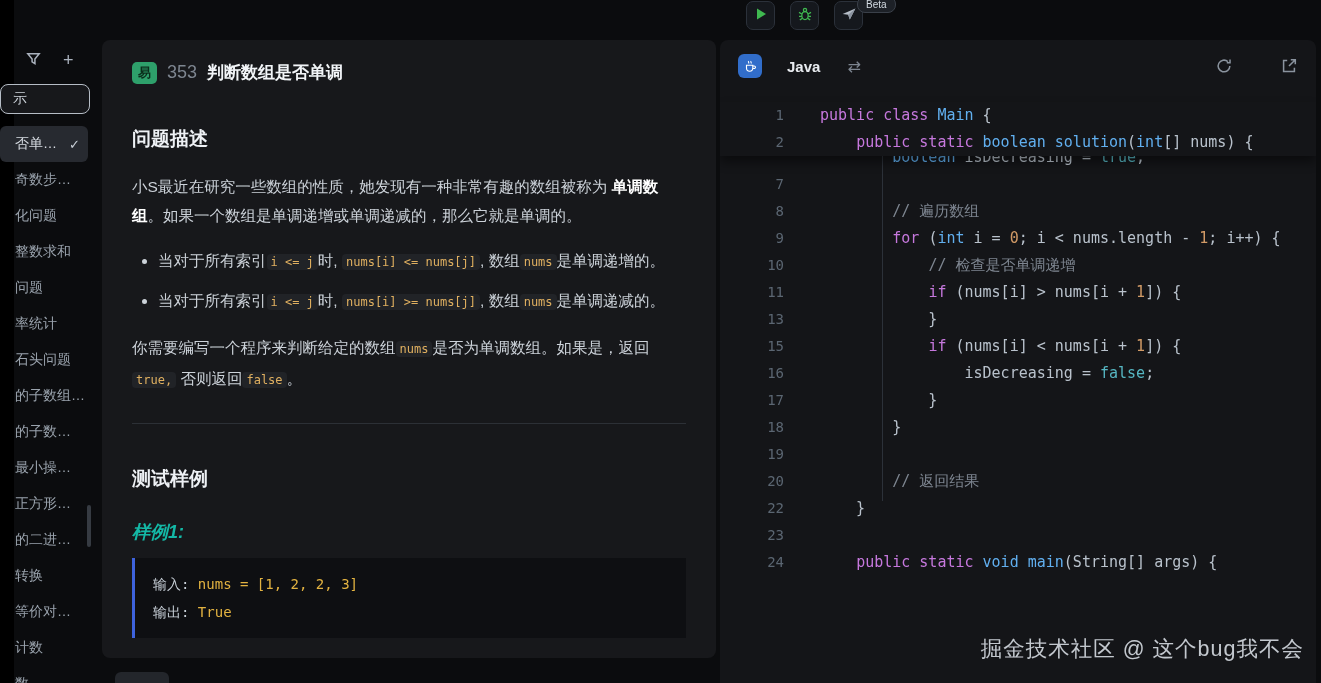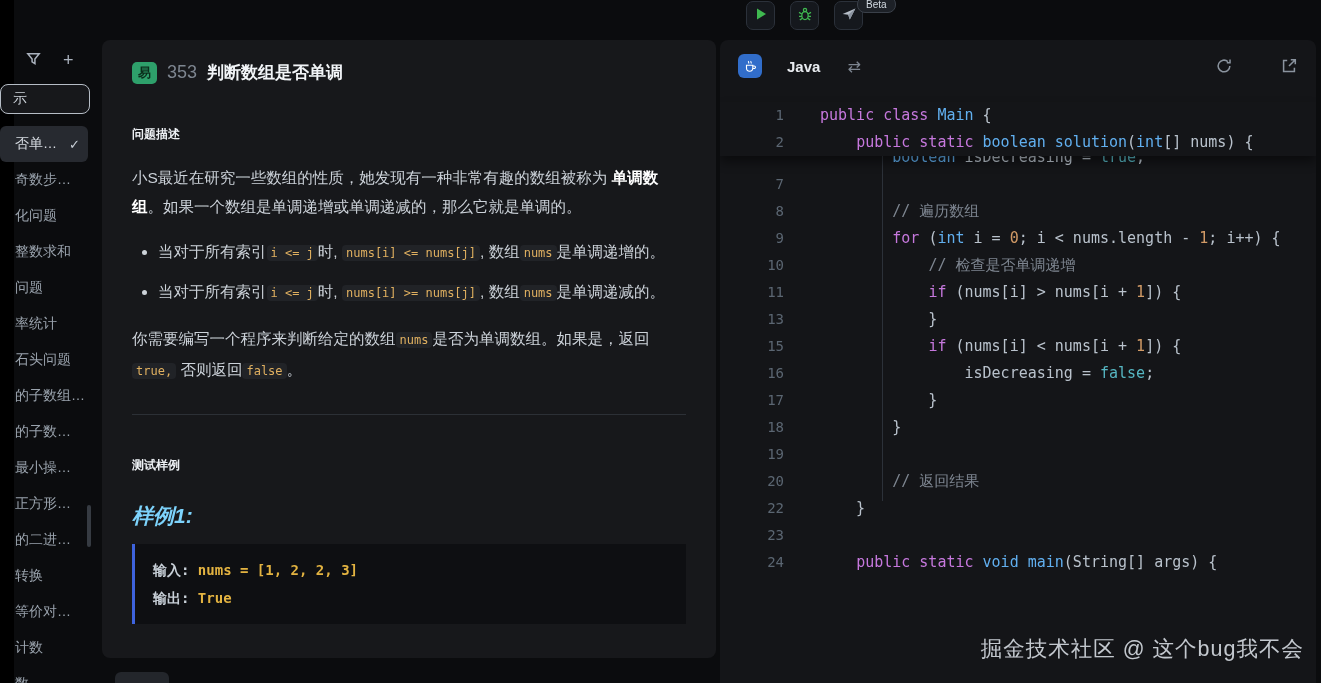--- a/index.html
+++ b/index.html
@@ -50,36 +50,36 @@
     background:#17181b; border-radius:8px; overflow:hidden;
   }
   .desc-header { display:flex; align-items:center; gap:10px; padding:21px 30px 0 30px; }
   .diff-badge {
     background:#2ea06b; color:#0b2e1c; font-size:13px; font-weight:700;
     padding:2px 6px; border-radius:5px;
   }
   .prob-id { color:#7d8590; font-size:18px; }
   .prob-title { color:#f2f5f8; font-size:17px; font-weight:700; }
   .desc-body { padding:0 30px; color:#ccd2d9; font-size:15.5px; }
-  .desc-h3 { color:#eef1f5; font-size:12px; font-weight:700; margin:42px 0 20px; }
+  .desc-h3 { color:#eef1f5; font-size:19px; font-weight:700; margin:42px 0 20px; }
   .desc-p { line-height:29px; }
   .desc-p .bold { color:#ffffff; font-weight:700; }
   .icode {
     font-family:"DejaVu Sans Mono",monospace; font-size:12px; color:#e0b060;
     background:rgba(110,118,129,0.12); padding:1px 4px; border-radius:4px;
   }
   .desc-ul { margin:16px 0 16px 0; padding-left:26px; }
   .desc-ul li { line-height:29px; margin-bottom:9px; }
   .divider { border:none; border-top:1px solid #2c3036; margin:28px 0 0 0; }
-  .example-label { color:#7dd3fc; font-style:italic; font-weight:700; font-size:21px; margin-top:28px; }
+  .example-label { color:#14b8a6; font-style:italic; font-weight:700; font-size:18px; margin-top:28px; }
   .sample-block {
     margin-top:14px; background:#0e0f12; border-left:3px solid #3e63dd;
     padding:12px 18px; font-family:"DejaVu Sans Mono",monospace; font-size:14px;
   }
-  .sample-line { line-height:28px; white-space:pre;font-weight:bold; }
+  .sample-line { line-height:28px; white-space:pre; }
   .sample-line .tk-lbl { color:#c9d1d9; }
   .sample-line .tk-val { color:#e3b341; }
 
   
   .editor-panel {
     position:absolute; left:720px; top:40px; width:596px; height:643px;
     background:#141518; border-radius:8px 8px 0 0; overflow:hidden;
   }
   .editor-header { height:52px; display:flex; align-items:center; padding:0 18px; gap:25px; }
   .lang-icon { width:24px; height:24px; border-radius:6px; background:#316dca; display:flex; align-items:center; justify-content:center; }

